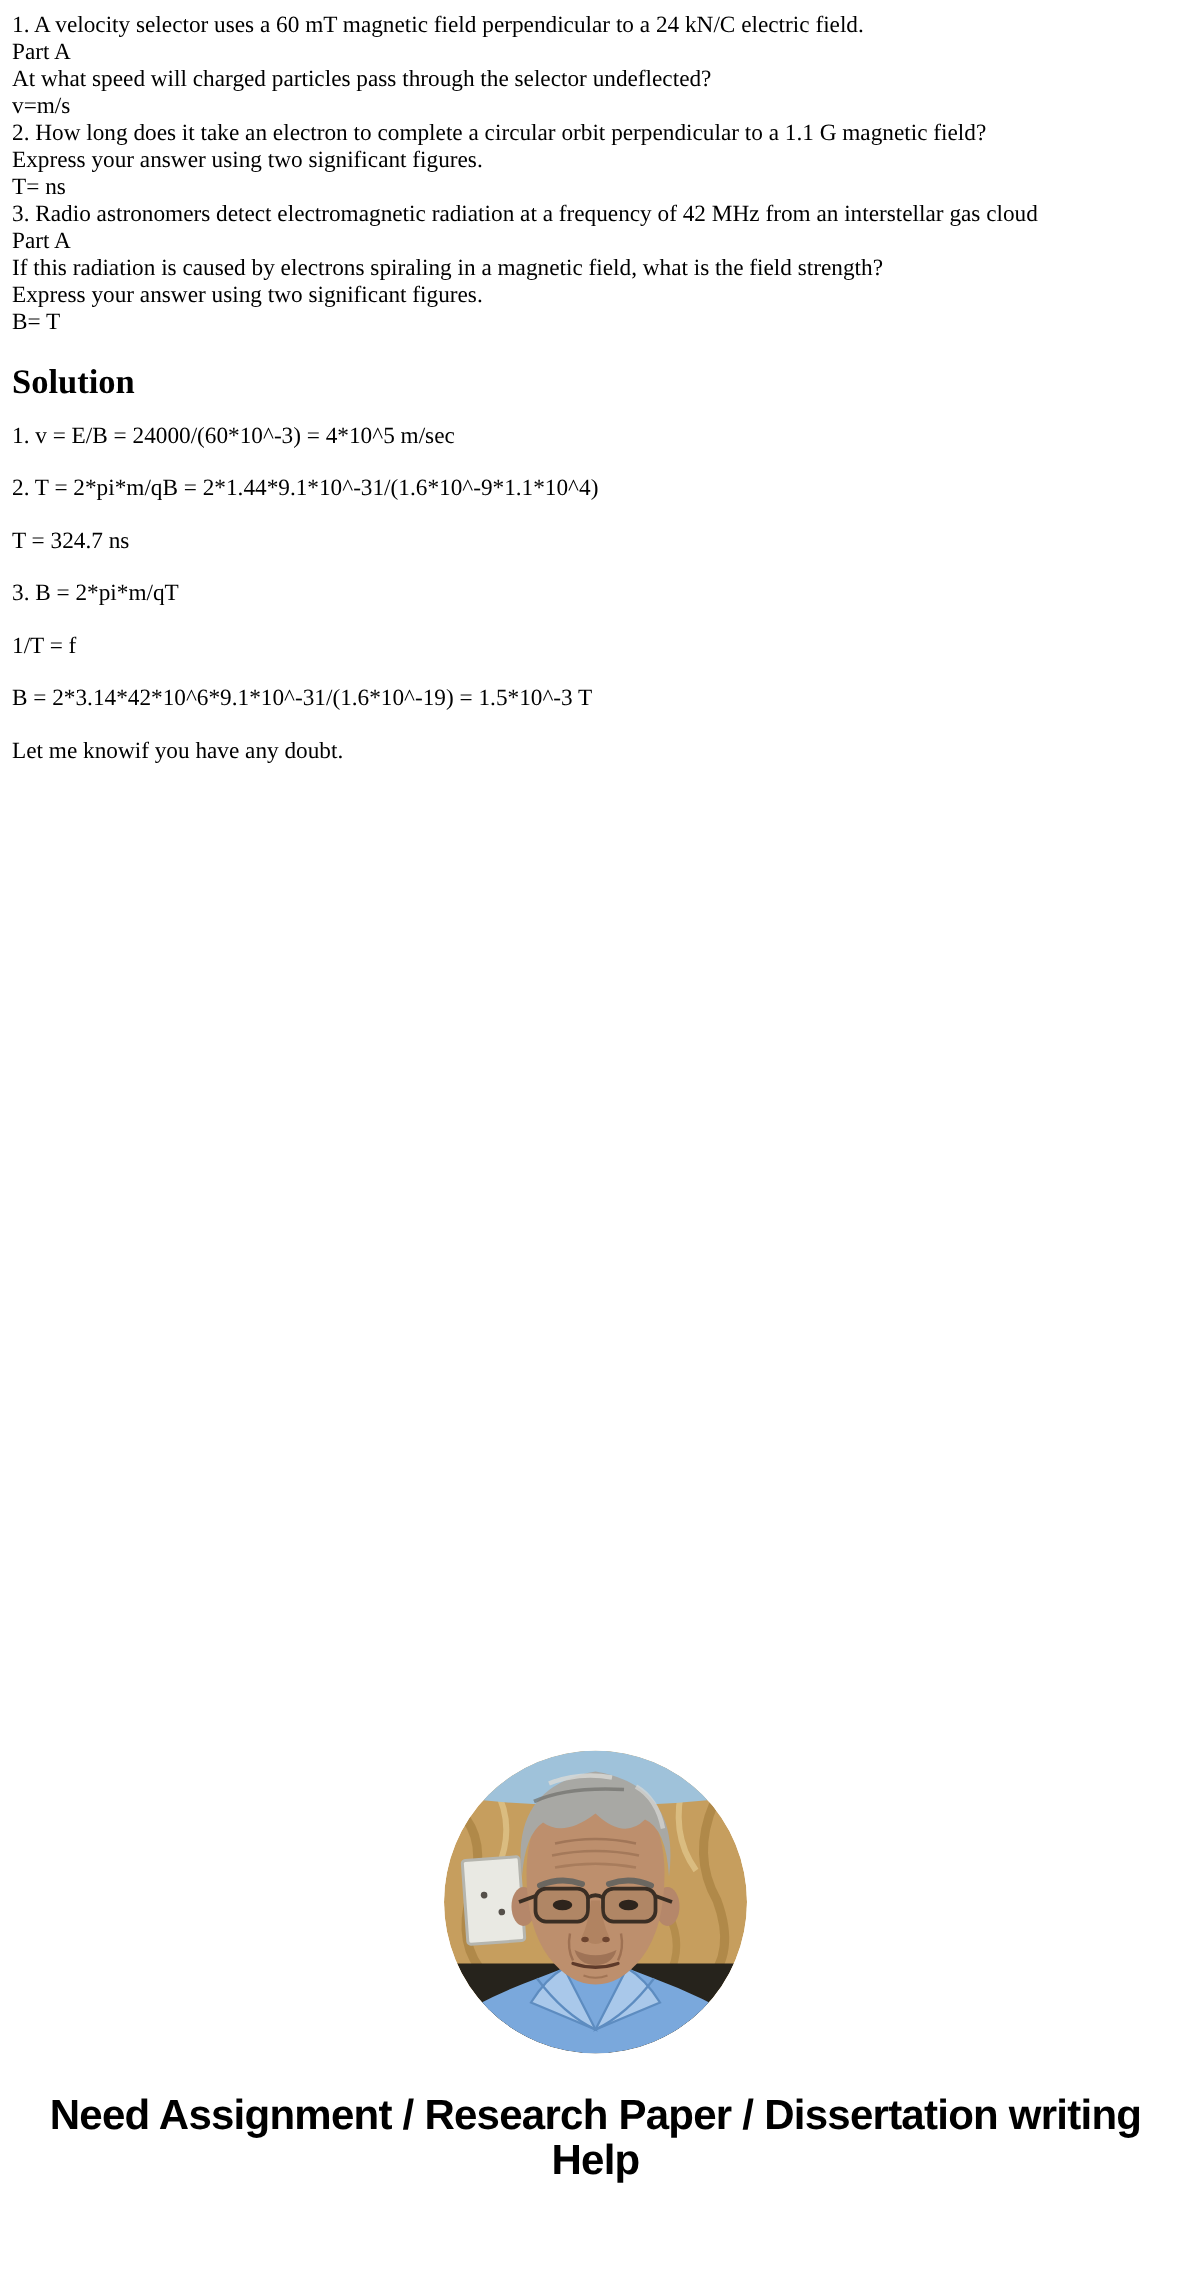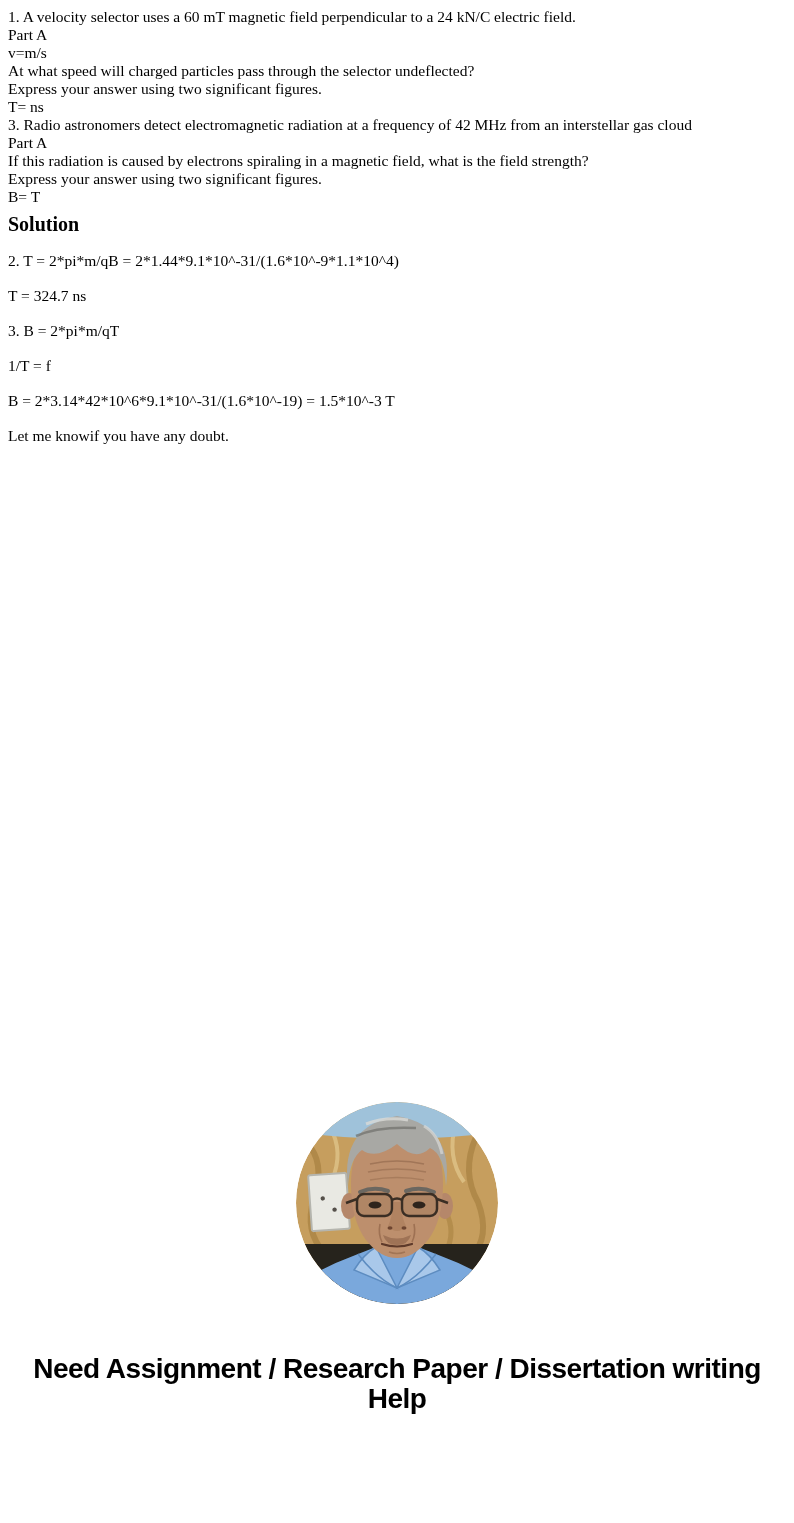--- a/index.html
+++ b/index.html
@@ -21,24 +21,24 @@
   .question-block {
     margin: 0;
     font-size: 15.5px;
     line-height: 18px;
   }
   .question-line {
     display: block;
     white-space: nowrap;
   }
   .solution-heading {
-    font-size: 20px;
+    font-size: 23px;
     line-height: 21px;
     font-weight: bold;
-    margin: 8px 0 17px 0;
+    margin: 20px 0 17px 0;
   }
   .solution-step {
     margin: 17px 0;
     font-size: 15.5px;
     line-height: 18px;
   }
   .closing-note {
     margin: 17px 0;
     font-size: 15.5px;
     line-height: 18px;
@@ -51,54 +51,56 @@
     width: 202px;
     height: 202px;
     margin: 0 auto;
     border-radius: 50%;
     overflow: hidden;
   }
   .avatar-wrap svg {
     display: block;
   }
   .footer {
-    margin: 50px auto 0 auto;
+    margin: 26px auto 0 auto;
     max-width: 760px;
     text-align: center;
     font-family: "Liberation Sans", "DejaVu Sans", sans-serif;
     font-weight: bold;
     font-size: 28px;
     line-height: 30px;
     letter-spacing: -0.5px;
   }
   .footer-contact {
     display: block;
   }
 </style>
 </head>
 <body>
 
 <div class="doc">
 
   <p class="question-block">
     <span class="question-line">1. A velocity selector uses a 60 mT magnetic field perpendicular to a 24 kN/C electric field.</span>
     <span class="question-line">Part A</span>
+    <span class="question-line">At what speed will charged particles pass through the selector undeflected?</span>
     <span class="question-line">v=m/s</span>
-    <span class="question-line">At what speed will charged particles pass through the selector undeflected?</span>
+    <span class="question-line">2. How long does it take an electron to complete a circular orbit perpendicular to a 1.1 G magnetic field?</span>
     <span class="question-line">Express your answer using two significant figures.</span>
     <span class="question-line">T= ns</span>
     <span class="question-line">3. Radio astronomers detect electromagnetic radiation at a frequency of 42 MHz from an interstellar gas cloud</span>
     <span class="question-line">Part A</span>
     <span class="question-line">If this radiation is caused by electrons spiraling in a magnetic field, what is the field strength?</span>
     <span class="question-line">Express your answer using two significant figures.</span>
     <span class="question-line">B= T</span>
   </p>
 
   <h3 class="solution-heading">Solution</h3>
 
+  <p class="solution-step">1. v = E/B = 24000/(60*10^-3) = 4*10^5 m/sec</p>
   <p class="solution-step">2. T = 2*pi*m/qB = 2*1.44*9.1*10^-31/(1.6*10^-9*1.1*10^4)</p>
   <p class="solution-step">T = 324.7 ns</p>
   <p class="solution-step">3. B = 2*pi*m/qT</p>
   <p class="solution-step">1/T = f</p>
   <p class="solution-step">B = 2*3.14*42*10^6*9.1*10^-31/(1.6*10^-19) = 1.5*10^-3 T</p>
 
   <p class="closing-note">Let me knowif you have any doubt.</p>
 
 </div>
 

